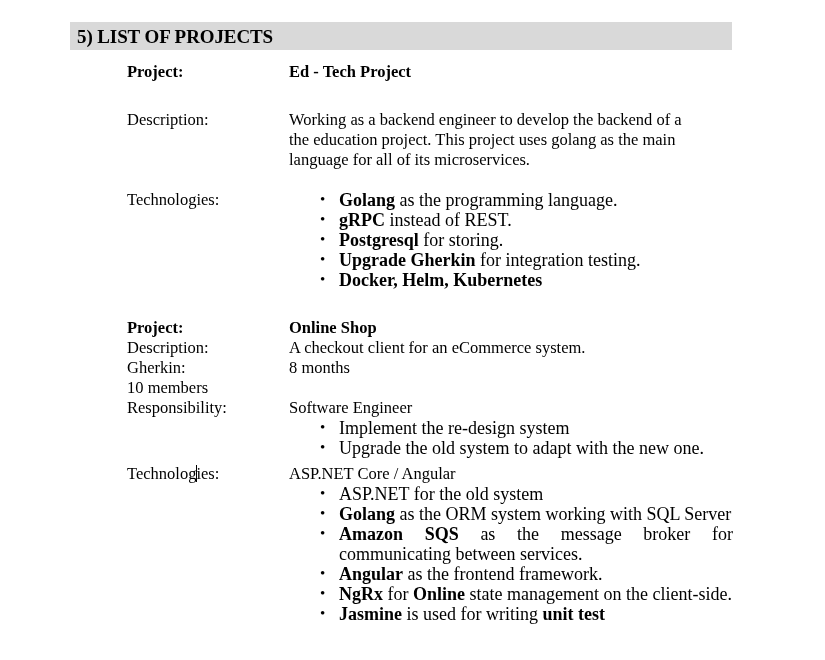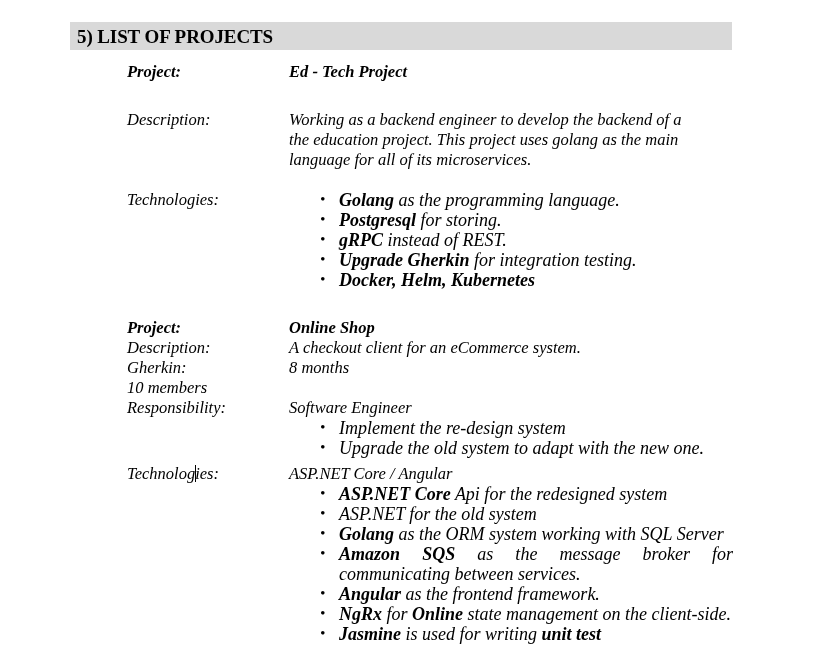--- a/index.html
+++ b/index.html
@@ -45,21 +45,20 @@
   .doc-body {
     position: absolute;
     left: 127px;
     top: 62px;
     width: 606px;
   }
 
   .row {
     display: flex;
     align-items: flex-start;
-    font-style: italic;
   }
   .row .label {
     width: 162px;
     flex: 0 0 162px;
     font-size: 16.5px;
     line-height: 20px;
   }
   .row .value {
     flex: 1 1 auto;
     font-size: 16.5px;
@@ -151,22 +150,22 @@
       </div>
     </div>
 
     <div class="sp-20"></div>
 
     <div class="row">
       <div class="label">Technologies:</div>
       <div class="value">
         <ul class="bullets" id="p1-tech">
             <li><span class="bold">Golang</span><span> as the programming language.</span></li>
+            <li><span class="bold">gRPC</span><span>  instead of REST.</span></li>
             <li><span class="bold">Postgresql</span><span> for storing.</span></li>
-            <li><span class="bold">gRPC</span><span>  instead of REST.</span></li>
             <li><span class="bold">Upgrade Gherkin</span><span> for integration testing.</span></li>
             <li><span class="bold">Docker, Helm, Kubernetes</span></li>
           </ul>
       </div>
     </div>
 
     <div class="sp-28"></div>
 
     <div class="row project-head">
       <div class="label">Project:</div>
@@ -206,21 +205,20 @@
 
     <div class="row">
       <div class="label"><span>Technolog</span><span class="caret"></span><span>ies:</span></div>
       <div class="value">ASP.NET Core / Angular</div>
     </div>
 
     <div class="row">
       <div class="label"></div>
       <div class="value">
         <ul class="bullets" id="p2-tech">
-            <li><span class="bold">ASP.NET Core</span><span> Api for the redesigned system</span></li>
             <li><span>ASP.NET for the old system</span></li>
             <li><span class="bold">Golang</span><span> as the ORM system working with SQL Server</span></li>
             <li class="justified">
               <span class="jline first"><span class="bold">Amazon SQS</span><span> as the message broker for</span></span>
               <span class="jline">communicating between services.</span>
             </li>
             <li><span class="bold">Angular</span><span> as the frontend framework.</span></li>
             <li><span class="bold">NgRx</span><span> for </span><span class="bold">Online</span><span> state management on the client-side.</span></li>
             <li><span class="bold">Jasmine</span><span> is used for writing </span><span class="bold">unit test</span></li>
           </ul>

